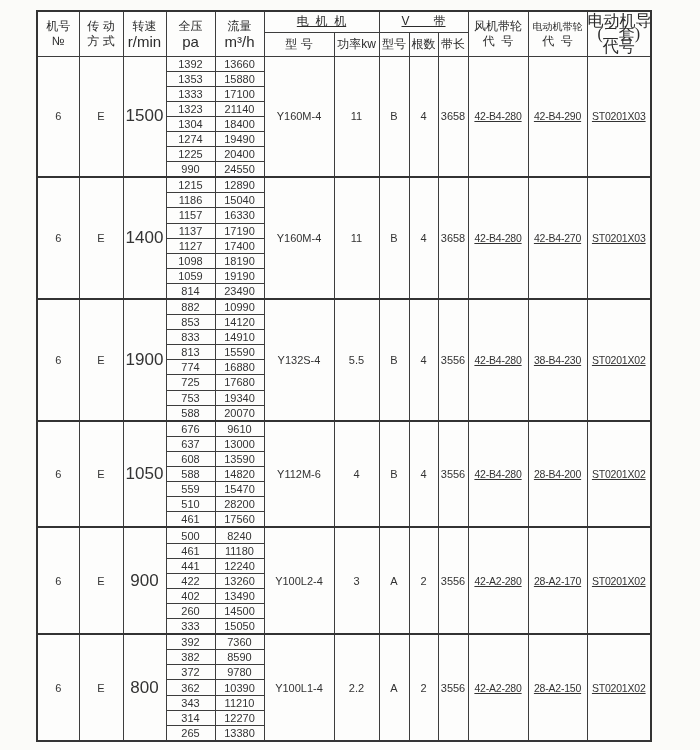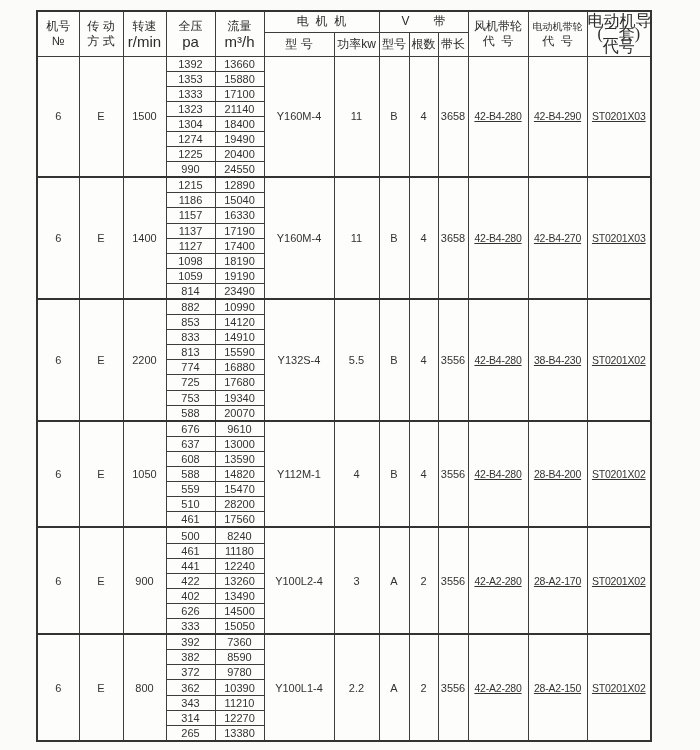--- a/index.html
+++ b/index.html
@@ -24,24 +24,24 @@
     padding:0;
     font-weight:normal;
     overflow:hidden;
   }
   thead tr.h1{height:21px;}
   thead tr.h2{height:24px;}
   th{font-size:12px;line-height:15px;}
   th .ln{white-space:pre;}
   th .sub{font-size:15px;}
   th.rail{font-size:16px;line-height:13px;font-family:Liberation Serif, serif;}
-  th.grp{white-space:pre;}
+  th.grp{white-space:pre;text-decoration:underline;}
   tbody td{font-size:11px;color:#333;}
   tbody td.code{font-size:10.5px;letter-spacing:-0.2px;text-decoration:underline;}
-  tbody td.speed{font-size:11px;}
+  tbody td.speed{font-size:17px;}
   tbody tr.group-start td{border-top:2px solid #333;}
   table{border:2px solid #333;}
 </style>
 </head>
 <body>
 
 <div class="table-wrap">
   <table>
     <colgroup>
       <col style="width:42px">
@@ -187,21 +187,21 @@
           <td>1059</td>
           <td>19190</td>
         </tr>
         <tr class="datarow">
           <td>814</td>
           <td>23490</td>
         </tr>
         <tr class="datarow group-start">
           <td rowspan="8">6</td>
           <td rowspan="8">E</td>
-          <td rowspan="8" class="speed">2200</td>
+          <td rowspan="8" class="speed">1900</td>
           <td>882</td>
           <td>10990</td>
           <td rowspan="8">Y132S-4</td>
           <td rowspan="8">5.5</td>
           <td rowspan="8">B</td>
           <td rowspan="8">4</td>
           <td rowspan="8">3556</td>
           <td rowspan="8" class="code">42-B4-280</td>
           <td rowspan="8" class="code">38-B4-230</td>
           <td rowspan="8" class="code">ST0201X02</td>
@@ -233,21 +233,21 @@
         <tr class="datarow">
           <td>588</td>
           <td>20070</td>
         </tr>
         <tr class="datarow group-start">
           <td rowspan="7">6</td>
           <td rowspan="7">E</td>
           <td rowspan="7" class="speed">1050</td>
           <td>676</td>
           <td>9610</td>
-          <td rowspan="7">Y112M-1</td>
+          <td rowspan="7">Y112M-6</td>
           <td rowspan="7">4</td>
           <td rowspan="7">B</td>
           <td rowspan="7">4</td>
           <td rowspan="7">3556</td>
           <td rowspan="7" class="code">42-B4-280</td>
           <td rowspan="7" class="code">28-B4-200</td>
           <td rowspan="7" class="code">ST0201X02</td>
         </tr>
         <tr class="datarow">
           <td>637</td>
@@ -298,21 +298,21 @@
         </tr>
         <tr class="datarow">
           <td>422</td>
           <td>13260</td>
         </tr>
         <tr class="datarow">
           <td>402</td>
           <td>13490</td>
         </tr>
         <tr class="datarow">
-          <td>626</td>
+          <td>260</td>
           <td>14500</td>
         </tr>
         <tr class="datarow">
           <td>333</td>
           <td>15050</td>
         </tr>
         <tr class="datarow group-start">
           <td rowspan="7">6</td>
           <td rowspan="7">E</td>
           <td rowspan="7" class="speed">800</td>

